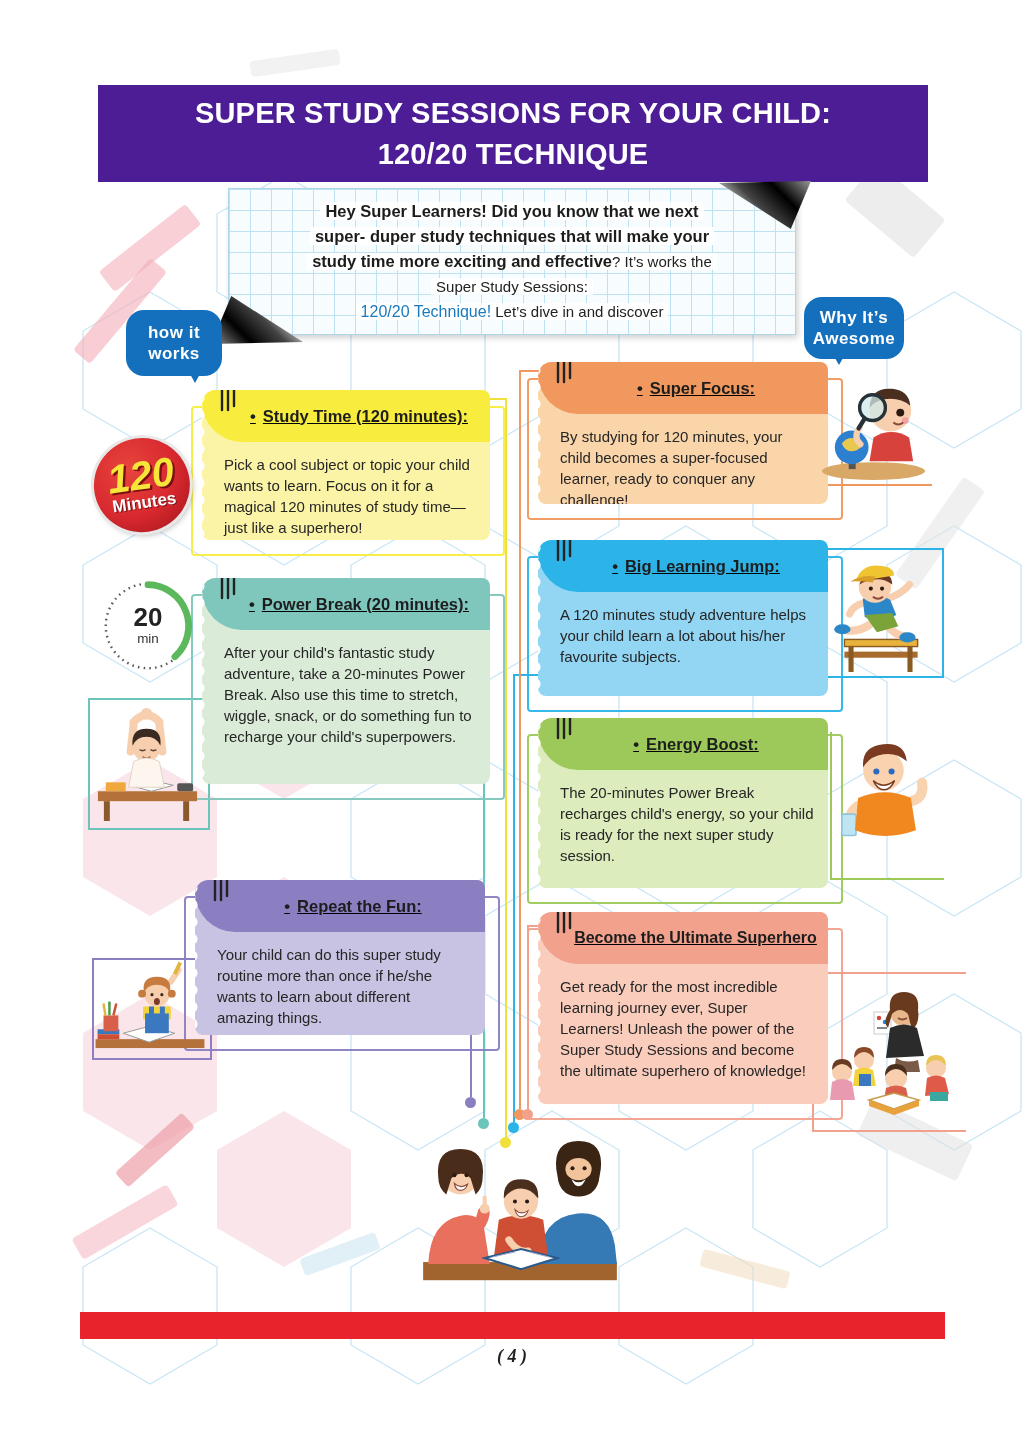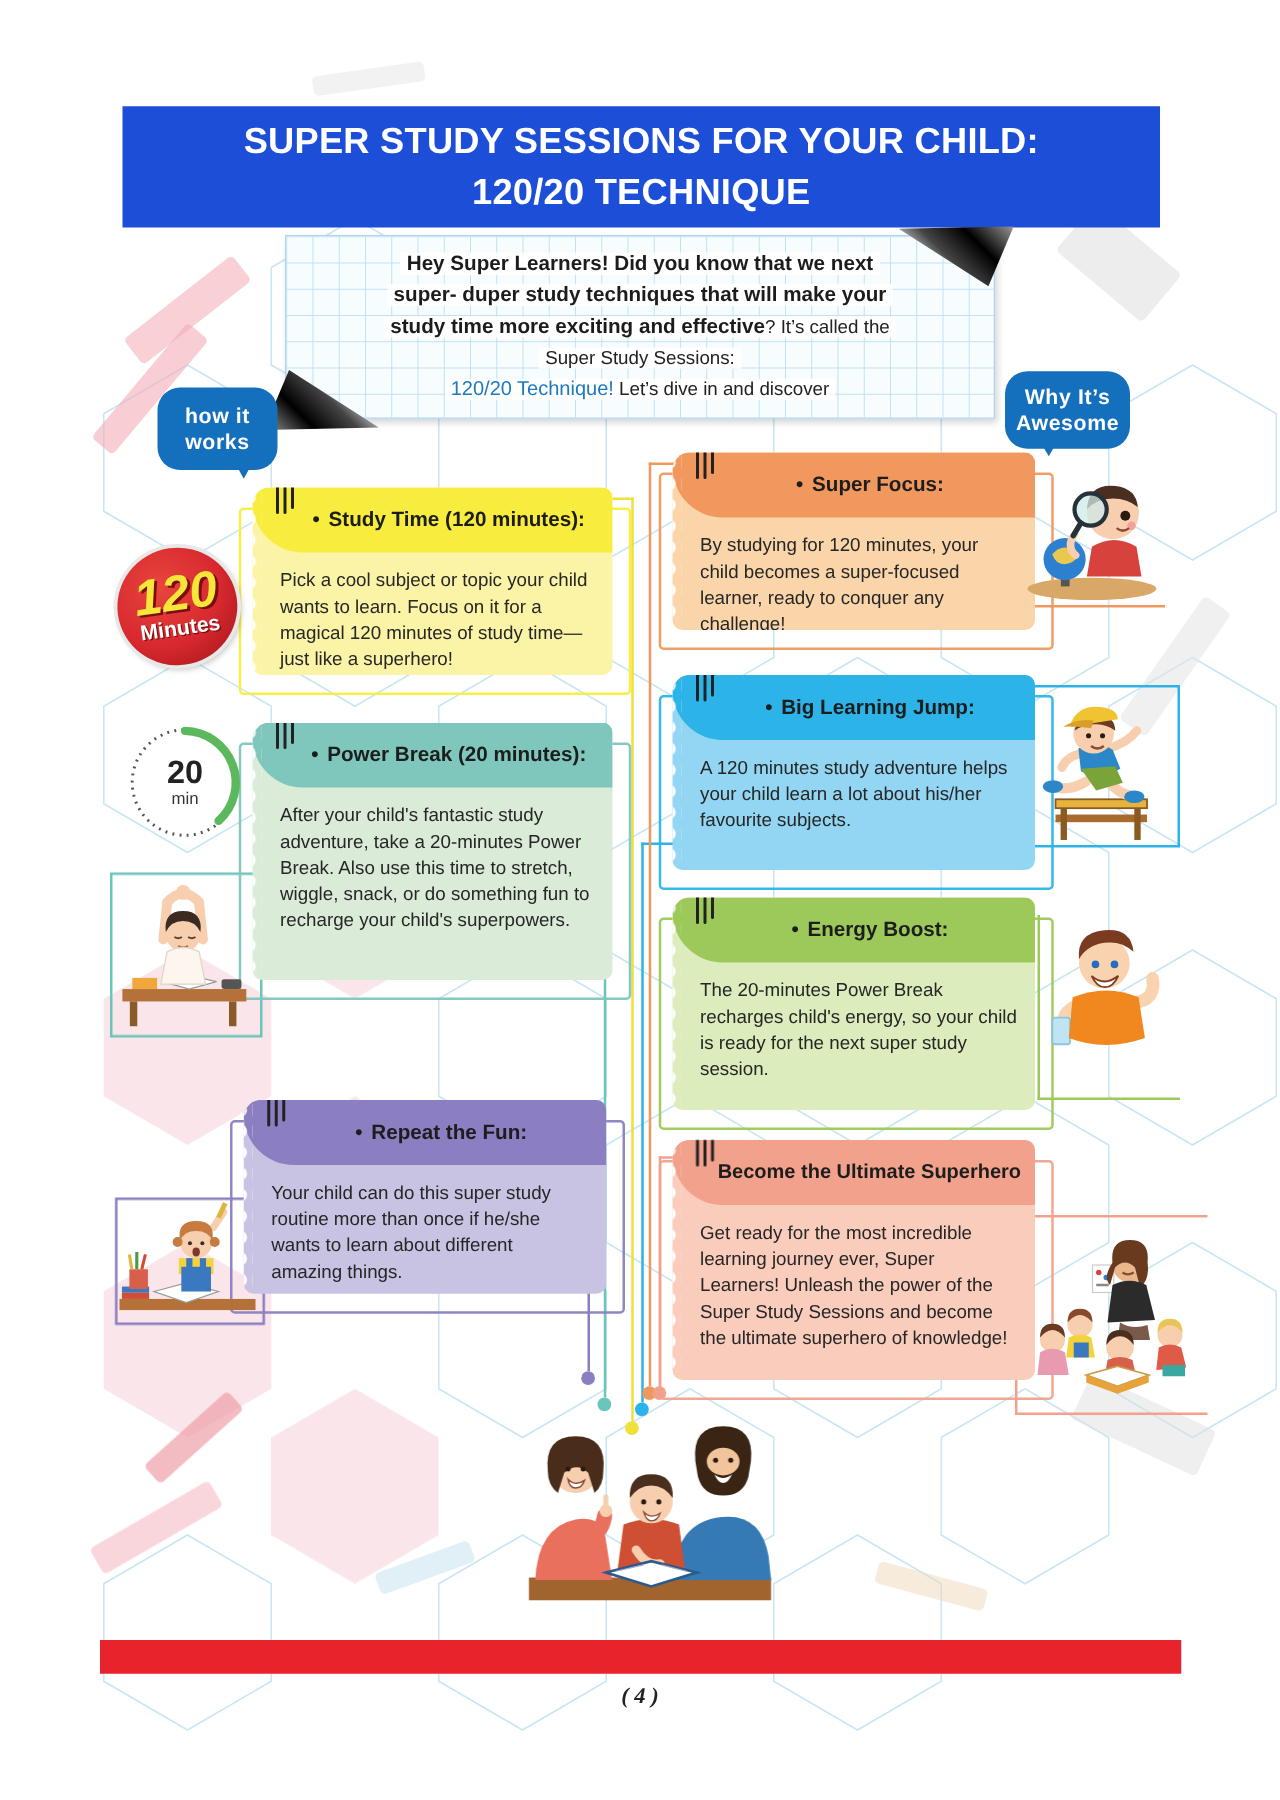--- a/index.html
+++ b/index.html
@@ -54,21 +54,21 @@
   
   .card{z-index:2;}
   .card .outline{position:absolute;left:-11px;top:16px;width:calc(100% + 22px);
     height:calc(100% - 4px);border:2px solid var(--hdr);border-radius:4px;opacity:.95;}
   .card-inner{position:relative;width:100%;height:100%;background:var(--bod);
     border-radius:14px 8px 8px 8px;overflow:hidden;}
   .card-inner::before{content:"";position:absolute;left:-6px;top:0;bottom:0;width:13px;z-index:5;
     background-image:radial-gradient(circle at 3px 8px,#fff 5px,rgba(255,255,255,0) 6px);
     background-size:13px 17px;background-repeat:repeat-y;}
   .card-header{position:relative;background:var(--hdr);height:52px;
-    border-radius:14px 8px 0 48px;display:flex;align-items:center;justify-content:center;}
+    border-radius:14px 8px 0 48px;display:flex;align-items:center;justify-content:center;text-decoration:underline;}
   .card-title{font-weight:bold;font-size:16.5px;color:#1d1d1d;padding-left:26px;}
   .card-title .bullet{margin-right:7px;}
   .card-body{padding:12px 14px 10px 22px;font-size:15px;line-height:1.4;color:#262626;}
   .clip{position:absolute;top:-12px;left:16px;}
 
   
   .conn{position:absolute;width:2px;z-index:1;}
   .stub{position:absolute;height:2px;z-index:1;}
   .dot{position:absolute;width:11px;height:11px;border-radius:50%;z-index:1;}
   .frame{position:absolute;border:2px solid #999;z-index:1;background:transparent;}
@@ -138,31 +138,31 @@
   <div class="decor" style="left:850px;top:185px;width:90px;height:50px;background:#d8d8d8;opacity:.45;transform:rotate(40deg);"></div>
   <div class="decor" style="left:880px;top:520px;width:120px;height:26px;background:#e4e4e4;opacity:.55;transform:rotate(-55deg);"></div>
   <div class="decor" style="left:110px;top:1140px;width:90px;height:20px;background:#eda0a8;opacity:.7;transform:rotate(-42deg);"></div>
   <div class="decor" style="left:70px;top:1210px;width:110px;height:24px;background:#f6c4cc;opacity:.7;transform:rotate(-30deg);"></div>
   <div class="decor" style="left:860px;top:1120px;width:110px;height:40px;background:#e0e0e0;opacity:.5;transform:rotate(25deg);"></div>
   <div class="decor" style="left:300px;top:1245px;width:80px;height:18px;background:#cde4f0;opacity:.6;transform:rotate(-20deg);"></div>
   <div class="decor" style="left:700px;top:1260px;width:90px;height:18px;background:#f0d9b8;opacity:.5;transform:rotate(15deg);"></div>
   <div class="decor" style="left:250px;top:55px;width:90px;height:16px;background:#efefef;opacity:.8;transform:rotate(-8deg);"></div>
 </div>
 
-<div class="abs page-header" style="background: #1d4ed8;">
+<div class="abs page-header" style="background: #4c1d95;">
   <div>SUPER STUDY SESSIONS FOR YOUR CHILD:</div>
   <div>120/20 TECHNIQUE</div>
 </div>
 
 <div class="abs note">
   <div class="curl tr"></div>
   <div class="curl bl"></div>
   <div class="ln"><span class="hl-strip nb">Hey Super Learners! Did you know that we next</span></div>
   <div class="ln"><span class="hl-strip nb">super- duper study techniques  that will make your</span></div>
-  <div class="ln"><span class="hl-strip"><span class="nb">study time more exciting and effective</span><span class="nr">?  It’s called the</span></span></div>
+  <div class="ln"><span class="hl-strip"><span class="nb">study time more exciting and effective</span><span class="nr">?  It’s works the</span></span></div>
   <div class="ln"><span class="hl-strip nr">Super Study Sessions:</span></div>
   <div class="ln"><span class="hl-strip"><span class="nhl" style="color: rgb(26, 122, 191);">120/20 Technique!</span><span class="nr"> Let’s dive in and discover</span></span></div>
 </div>
 
 <div class="abs bubble bubble-left" style="background: rgb(20, 112, 189); --bubble: #1470bd;">
   <div>how it</div>
   <div>works</div>
 </div>
 <div class="abs bubble bubble-right" style="background: rgb(20, 112, 189); --bubble: #1470bd;">
   <div>Why It’s</div>

